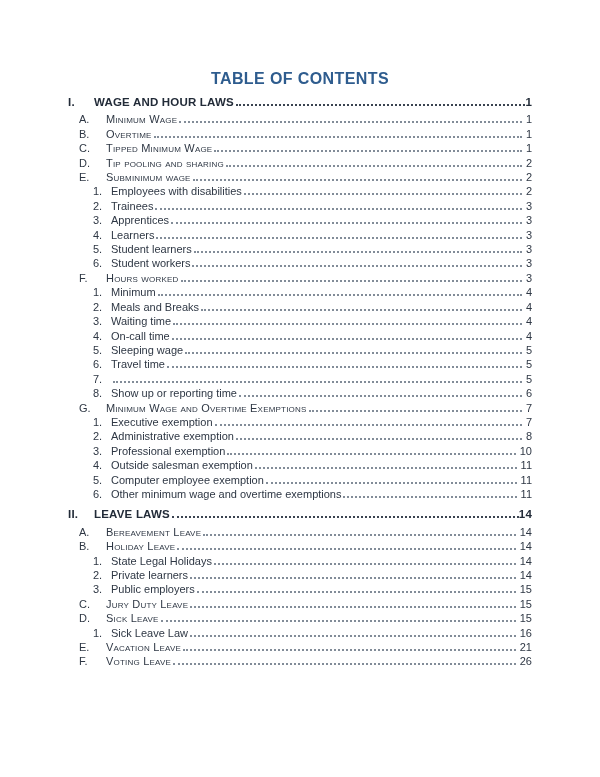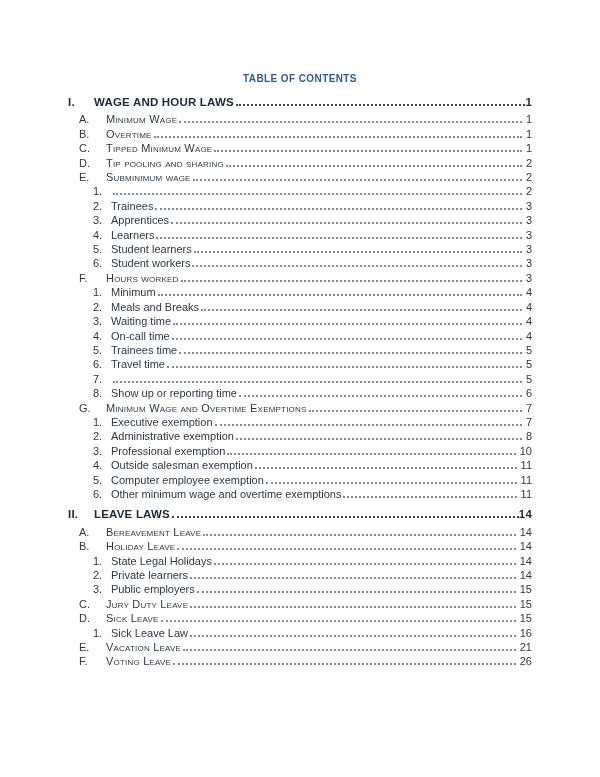--- a/index.html
+++ b/index.html
@@ -10,21 +10,21 @@
     --leader-dark:#3a4350;
   }
   html,body{margin:0;padding:0;background:#ffffff;}
   body{width:600px;height:777px;font-family:"Liberation Sans",sans-serif;}
   .page{
     width:600px;height:777px;box-sizing:border-box;
     padding:72px 68px 0 68px;background:#ffffff;overflow:hidden;
   }
   .title{
     margin:0 0 9px 0;text-align:center;
-    font-size:10px;font-weight:bold;line-height:14px;
+    font-size:16px;font-weight:bold;line-height:14px;
     letter-spacing:0.4px;color:var(--title-color);
   }
   .toc{width:100%;}
   .row{
     display:flex;align-items:baseline;
     font-size:11px;line-height:14.4px;color:var(--text-color);
   }
   .row .lbl{flex:0 0 auto;}
   .row .txt{flex:0 1 auto;white-space:nowrap;}
   .row .leader{flex:1 1 10px;min-width:8px;border-bottom:2px dotted var(--leader-light);margin:0 4px 0 2px;}
@@ -81,20 +81,21 @@
     <span class="pg">2</span>
   </div>
       <div class="row lvl2">
     <span class="lbl">E.</span>
     <span class="txt">Subminimum wage</span>
     <span class="leader"></span>
     <span class="pg">2</span>
   </div>
       <div class="row lvl3">
     <span class="lbl">1.</span>
+    <span class="txt">Employees with disabilities</span>
     <span class="leader"></span>
     <span class="pg">2</span>
   </div>
       <div class="row lvl3">
     <span class="lbl">2.</span>
     <span class="txt">Trainees</span>
     <span class="leader"></span>
     <span class="pg">3</span>
   </div>
       <div class="row lvl3">
@@ -146,21 +147,21 @@
     <span class="pg">4</span>
   </div>
       <div class="row lvl3">
     <span class="lbl">4.</span>
     <span class="txt">On-call time</span>
     <span class="leader"></span>
     <span class="pg">4</span>
   </div>
       <div class="row lvl3">
     <span class="lbl">5.</span>
-    <span class="txt">Trainees time</span>
+    <span class="txt">Sleeping wage</span>
     <span class="leader"></span>
     <span class="pg">5</span>
   </div>
       <div class="row lvl3">
     <span class="lbl">6.</span>
     <span class="txt">Travel time</span>
     <span class="leader"></span>
     <span class="pg">5</span>
   </div>
       <div class="row lvl3">

